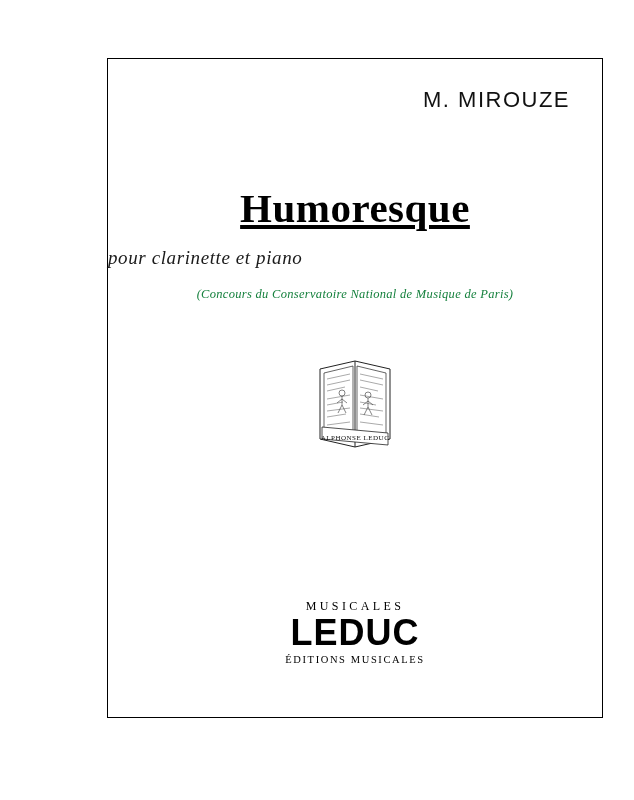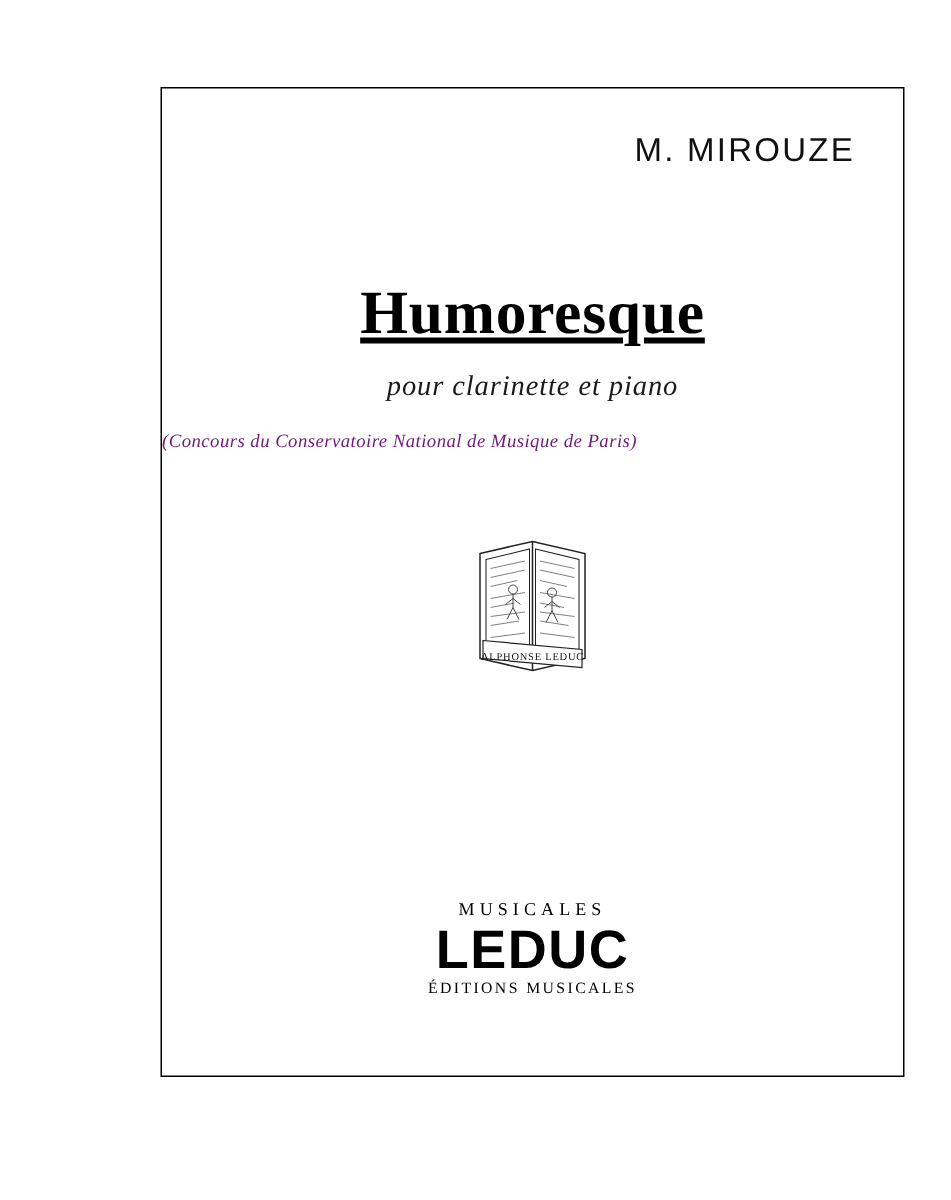--- a/index.html
+++ b/index.html
@@ -61,39 +61,39 @@
     color: #000000;
     text-decoration: underline;
   }
 
   
   .subtitle {
     position: absolute;
     left: 0;
     right: 0;
     top: 188px;
-    text-align: center;
     font-family: "Liberation Serif", serif;
     font-style: italic;
     font-size: 19px;
     letter-spacing: 0.6px;
     color: #1a1a1a;
   }
 
   
   .note {
     position: absolute;
     left: 0;
     right: 0;
     top: 228px;
+    text-align: center;
     font-family: "Liberation Serif", serif;
     font-style: italic;
     font-size: 12.5px;
     letter-spacing: 0.3px;
-    color: #701a75;
+    color: #15803d;
   }
 
   
   .vignette {
     position: absolute;
     left: 50%;
     top: 296px;
     transform: translateX(-50%);
     width: 86px;
     height: 100px;

